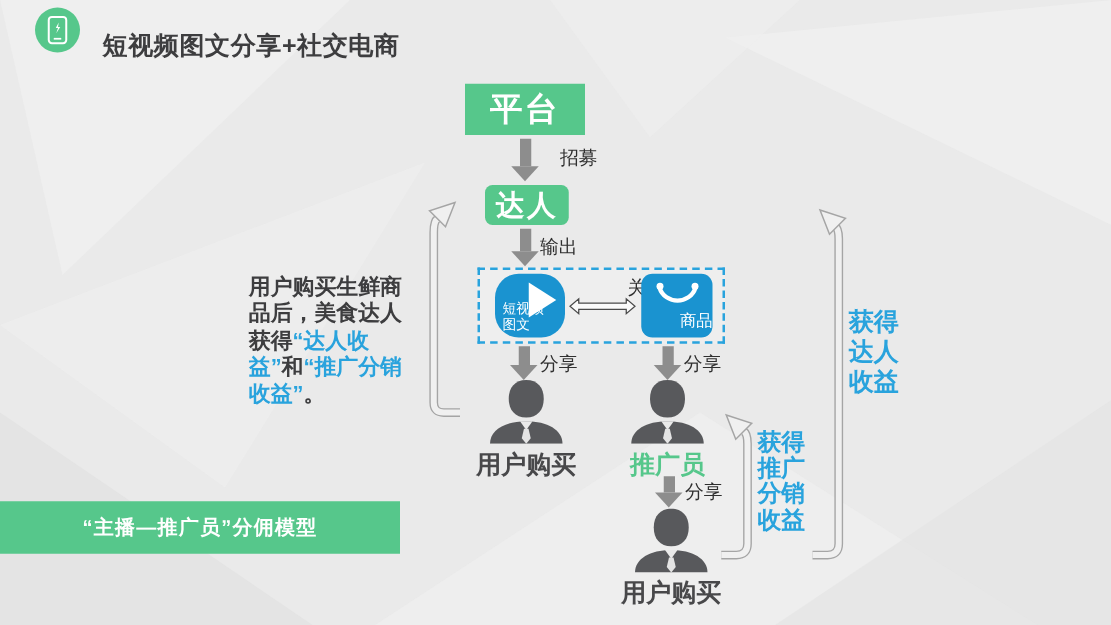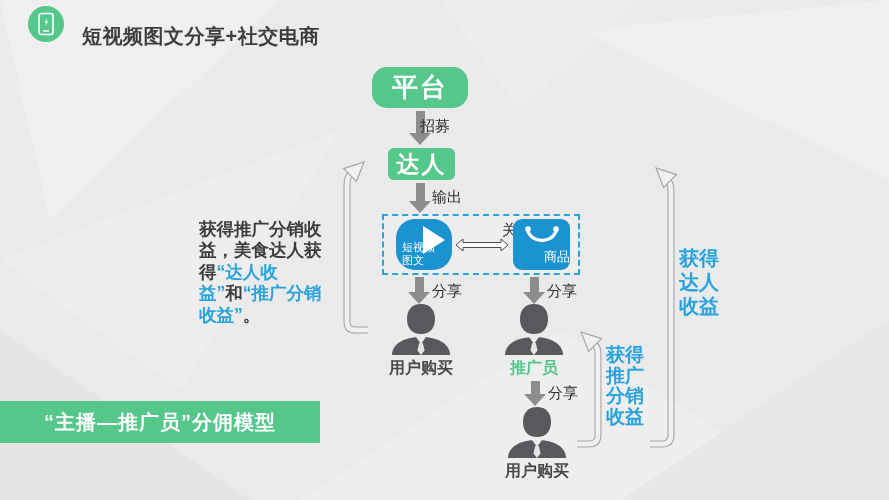--- a/index.html
+++ b/index.html
@@ -21,21 +21,21 @@
     display:flex; align-items:center; justify-content:center;
   }
   .page-title {
     position:absolute; left:70px; top:11px; margin:12px;
     font-size:20px; font-weight:bold; color:var(--dark-text,#3d3d3f); letter-spacing:0.5px;
   }
 
   
   .greenbox {
     position:absolute; background:var(--green,#56c78b); color:#fff; font-weight:bold;
-    display:flex; align-items:center; justify-content:center; border-radius:15px;
+    display:flex; align-items:center; justify-content:center; border-radius:0;
     letter-spacing:2px;
   }
   .platform { left:372px; top:67px; width:96px; height:41px; font-size:26px; }
   .talent   { left:388px; top:148px; width:67px; height:32px; font-size:23px; border-radius:6px; }
 
   
   .garrow { position:absolute; display:flex; flex-direction:column; align-items:center; width:22px; }
   .garrow .shaft { width:9px; background:var(--arrow-gray,#8d8d8d); }
   .garrow .head  { width:0; height:0; border-left:11px solid transparent; border-right:11px solid transparent; border-top:12px solid var(--arrow-gray,#8d8d8d); }
 
@@ -65,21 +65,21 @@
   .goods-label {
     position:absolute; left:0; right:0; bottom:4px; text-align:right; color:#fff;
     font-family:Liberation Serif, serif; font-size:13px;
   }
 
   
   .person { position:absolute; width:60px; height:52px; }
 
   .node-label {
     position:absolute; width:90px; text-align:center;
-    font-size:16px; font-weight:600; color:#48484a;
+    font-size:20px; font-weight:600; color:#48484a;
   }
   .promoter-label { color:var(--green,#56c78b); font-weight:bold; }
 
   
   .left-note {
     position:absolute; left:199px; top:201px; width:131px;
     font-size:17.5px; line-height:21.5px; font-weight:bold; color:var(--dark-text,#3d3d3f);
     word-break:break-all;
   }
   .blue-t { color:var(--blue,#29a3dd); }
@@ -87,21 +87,21 @@
   
   .v-note {
     position:absolute; font-weight:bold; color:var(--blue,#29a3dd); word-break:break-all;
   }
   .talent-gain { left:679px; top:246px; width:44px; font-size:20px; line-height:24px; }
   .promo-gain  { left:606px; top:345px; width:42px; font-size:19px; line-height:20.5px; }
 
   
   .banner {
     position:absolute; left:0; top:401px; width:320px; height:42px;
-    background:var(--green,#56c78b); color:#fff; font-weight:bold; font-size:20px;
+    background:var(--green,#56c78b); color:#fff; font-weight:bold; font-size:16px;
     display:flex; align-items:center; justify-content:center; letter-spacing:1px;
   }
 
   
   .overlay { position:absolute; left:0; top:0; pointer-events:none; }
   .oa-outer { fill:none; stroke:#a5a5a5; stroke-width:7; }
   .oa-inner { fill:none; stroke:#f0f0f0; stroke-width:4.8; }
   .oa-head  { fill:#f0f0f0; stroke:#a5a5a5; stroke-width:1.2; }
 </style>
 </head>
@@ -127,21 +127,21 @@
     </svg>
   </div>
   <h1 class="page-title">短视频图文分享+社交电商</h1>
 
   <div class="greenbox platform">平台</div>
 
   <div class="garrow" style="left:409px; top:111px;">
     <div class="shaft" style="height:22px;"></div>
       <div class="head"></div>
   </div>
-  <span class="flabel" style="left:420px; top:117px;">招募</span>
+  <span class="flabel" style="left:448px; top:117px;">招募</span>
 
   <div class="greenbox talent">达人</div>
 
   <div class="garrow" style="left:409px; top:183px;">
     <div class="shaft" style="height:18px;"></div>
       <div class="head"></div>
   </div>
   <span class="flabel" style="left:432px; top:188px;">输出</span>
 
   <div class="dashedbox"></div>
@@ -203,21 +203,21 @@
   <span class="flabel" style="left:548px; top:384px;">分享</span>
 
   <svg class="person" style="left:507px; top:406px;" viewBox="0 0 60 52">
     <path d="M30,1 C21,1 16,7 16,16 C16,25 21,31 30,31 C39,31 44,25 44,16 C44,7 39,1 30,1 Z" fill="#58595c"></path>
     <path d="M1,52 C1,41 13,34 30,34 C47,34 59,41 59,52 Z" fill="#58595c"></path>
     <path d="M25,34 L30,41 L35,34 Z" fill="#eaeaea"></path>
     <path d="M28.2,40 L31.8,40 L33.6,47.5 L30,52 L26.4,47.5 Z" fill="#e4e4e4"></path>
   </svg>
   <div class="node-label" style="left:492px; top:461px;">用户购买</div>
 
-  <p class="left-note"><span>获得推广分销收益，美食达人获得</span><span class="blue-t">“达人收益”</span><span>和</span><span class="blue-t">“推广分销收益”</span><span>。</span></p>
+  <p class="left-note"><span>用户购买生鲜商品后，美食达人获得</span><span class="blue-t">“达人收益”</span><span>和</span><span class="blue-t">“推广分销收益”</span><span>。</span></p>
 
   <div class="v-note promo-gain">获得推广分销收益</div>
   <div class="v-note talent-gain">获得达人收益</div>
 
   <svg class="overlay" width="889" height="500">
     <g>
       <path class="oa-outer" d="M368,330 L355,330 Q347,330 347,322 L347,186 Q347,177 350,175"></path>
       <path class="oa-inner" d="M368,330 L355,330 Q347,330 347,322 L347,186 Q347,177 350,175"></path>
       <polygon class="oa-head" points="343.6,168.6 356.4,181.4 364,162"></polygon>
     </g>

